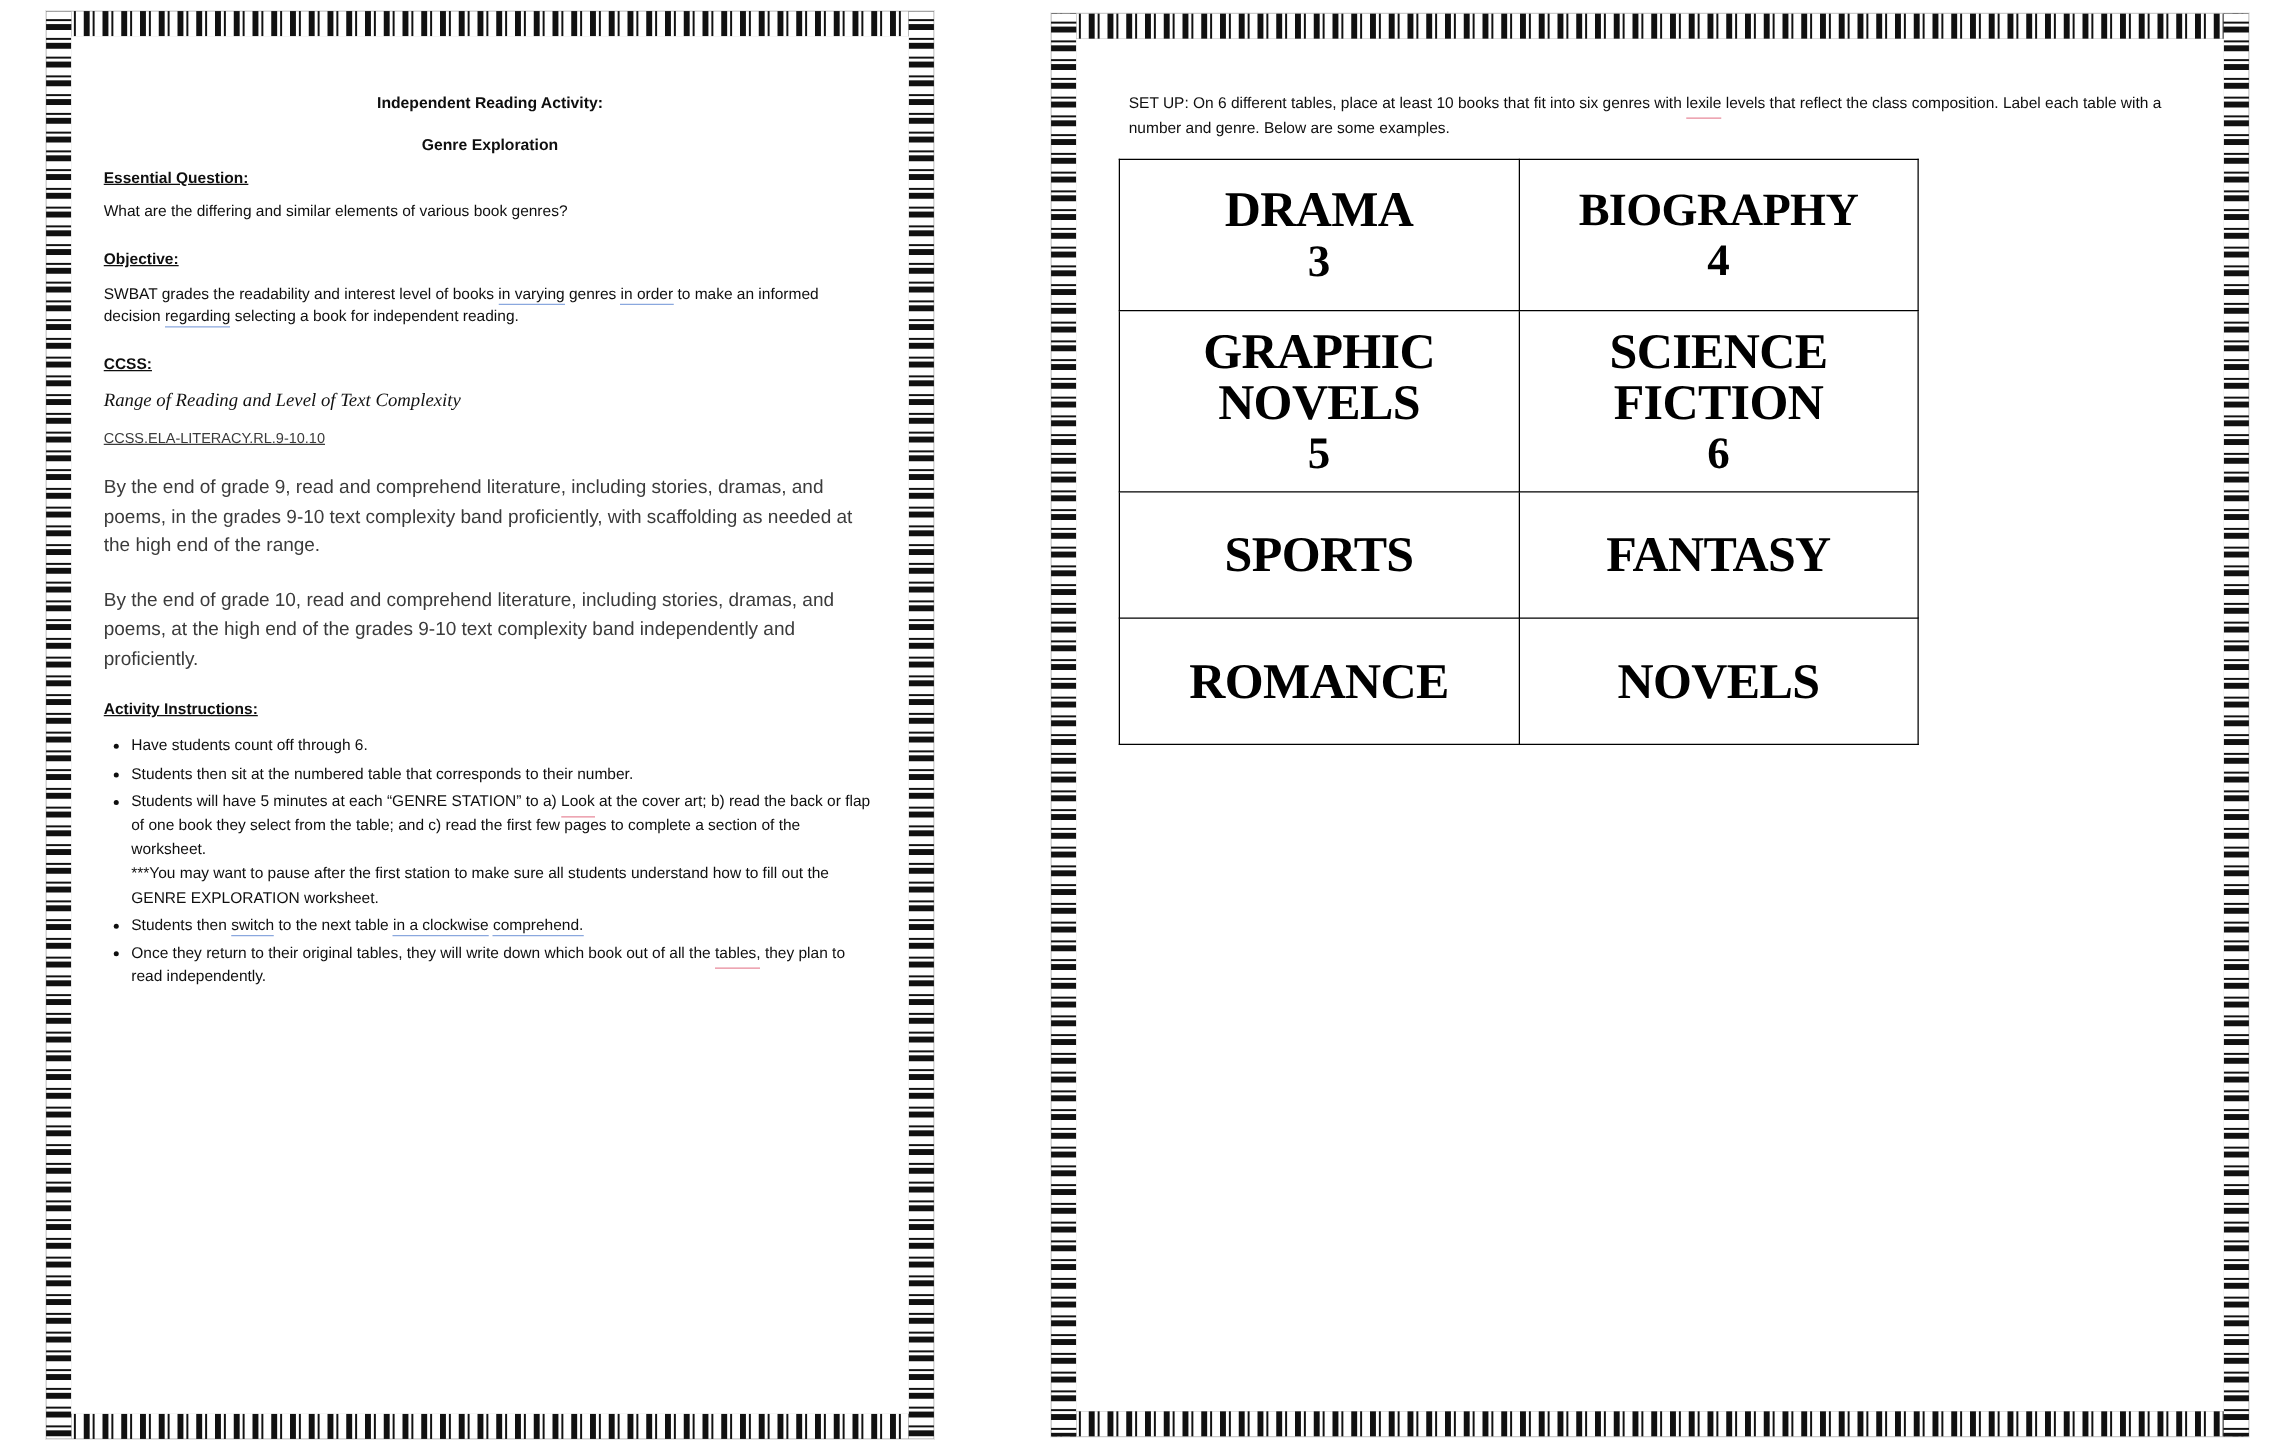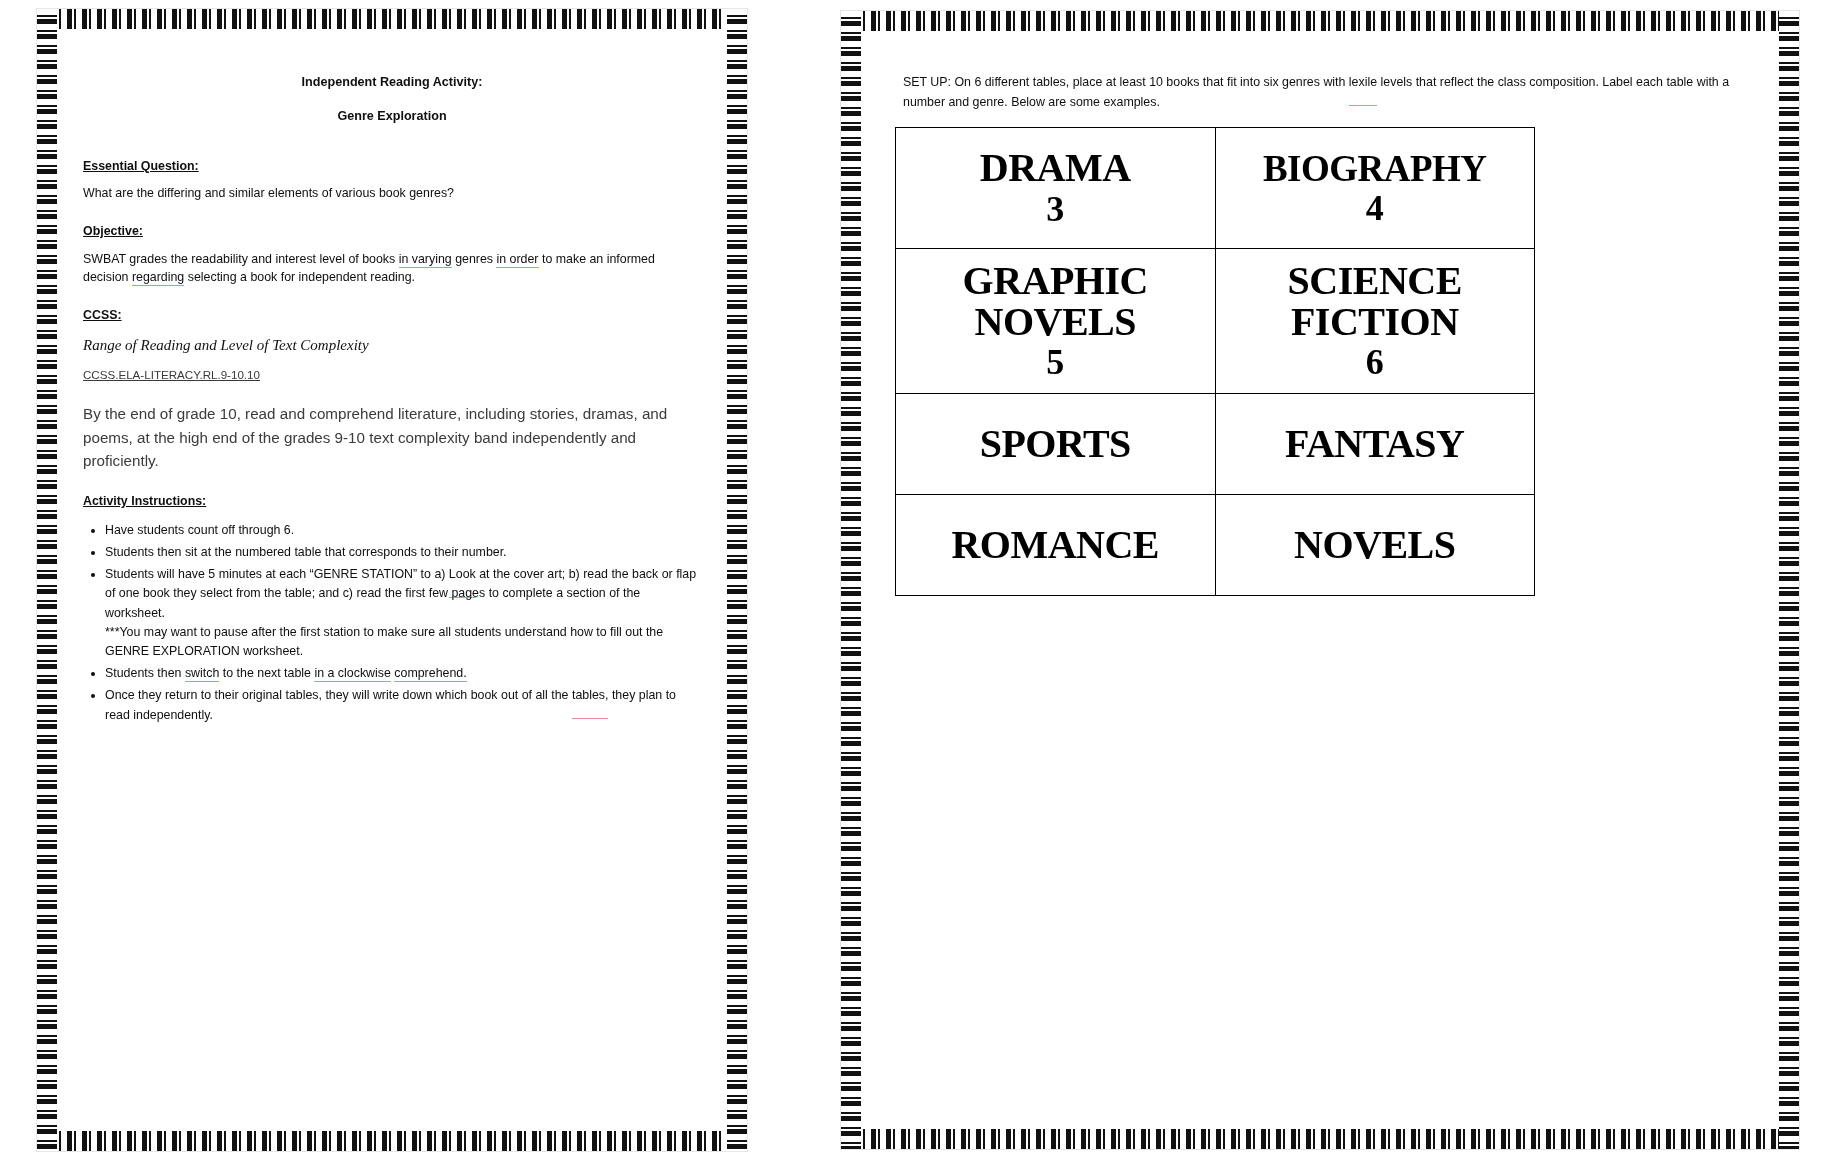--- a/index.html
+++ b/index.html
@@ -99,21 +99,21 @@
     color: #0f0f0f;
     line-height: 1.45;
   }
 
   .title-line {
     text-align: center;
     font-weight: bold;
     font-size: 12.6px;
     margin-bottom: 16px;
   }
-  .title-line.second { margin-bottom: 32px; }
+  .title-line.second { margin-bottom: 8px; }
 
   .heading {
     font-weight: bold;
     text-decoration: underline;
     font-size: 12.4px;
     margin: 0 0 10px 0;
   }
 
   .para {
     margin: 0 0 20px 0;
@@ -153,21 +153,21 @@
 
   .note-block { display: block; }
 
   
   .u-blue {
     border-bottom: 1.5px solid #8aa8de;
     padding-bottom: 1px;
   }
   .u-red {
     border-bottom: 1.6px solid #e8899a;
-    padding-bottom: 16px;
+    padding-bottom: 5px;
   }
 
   
   .setup-text {
     position: absolute;
     left: 42px;
     top: 42px;
     right: 36px;
     font-size: 12.4px;
     line-height: 1.6;
@@ -222,20 +222,21 @@
           <p class="heading">Essential Question:</p>
           <p class="para">What are the differing and similar elements of various book genres?</p>
 
           <p class="heading">Objective:</p>
           <p class="para"><span>SWBAT grades the readability and interest level of books </span><span class="u-blue">in varying</span><span> genres </span><span class="u-blue">in order</span><span> to make an informed decision </span><span class="u-blue">regarding</span><span> selecting a book for independent reading.</span></p>
 
           <p class="heading">CCSS:</p>
           <p class="italic-head">Range of Reading and Level of Text Complexity</p>
           <p class="std-code">CCSS.ELA-LITERACY.RL.9-10.10</p>
 
+          <p class="lexi">By the end of grade 9, read and comprehend literature, including stories, dramas, and poems, in the grades 9-10 text complexity band proficiently, with scaffolding as needed at the high end of the range.</p>
           <p class="lexi">By the end of grade 10, read and comprehend literature, including stories, dramas, and poems, at the high end of the grades 9-10 text complexity band independently and proficiently.</p>
 
           <p class="heading">Activity Instructions:</p>
 
           <ul class="instructions" id="instruction-list">
               <li><span>Have students count off through 6.</span></li>
               <li><span>Students then sit at the numbered table that corresponds to their number.</span></li>
               <li><span>Students will have 5 minutes at each “GENRE STATION” to a) </span><span class="u-red">Look</span><span> at the cover art; b) read the back or flap of one book they select from the table; and c) read the first few pages to complete a section of the worksheet.</span><span class="note-block">***You may want to pause after the first station to make sure all students understand how to fill out the GENRE EXPLORATION worksheet.</span></li>
               <li><span>Students then </span><span class="u-blue">switch</span><span> to the next table </span><span class="u-blue">in a clockwise</span><span> </span><span class="u-blue">comprehend.</span></li>
               <li><span>Once they return to their original tables, they will write down which book out of all the </span><span class="u-red">tables,</span><span> they plan to read independently.</span></li>

